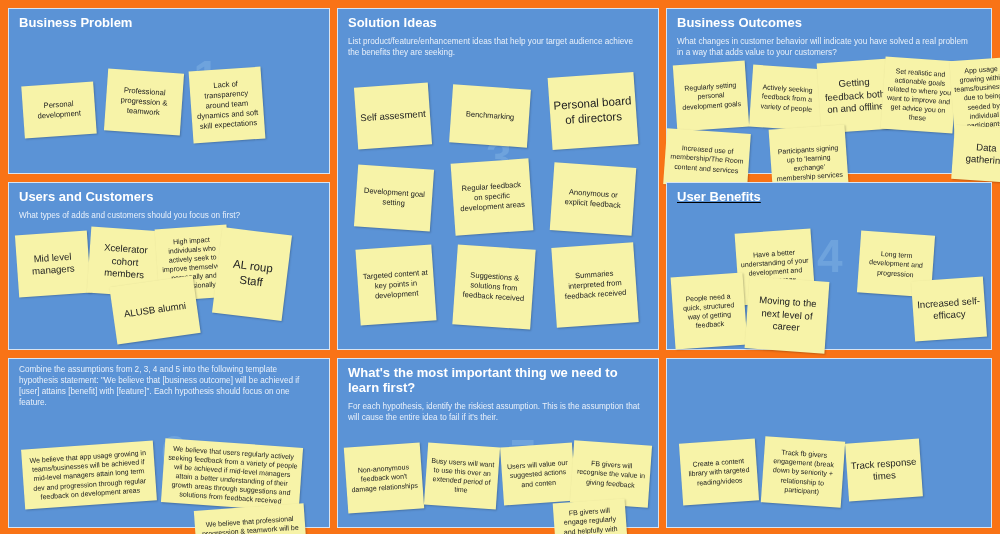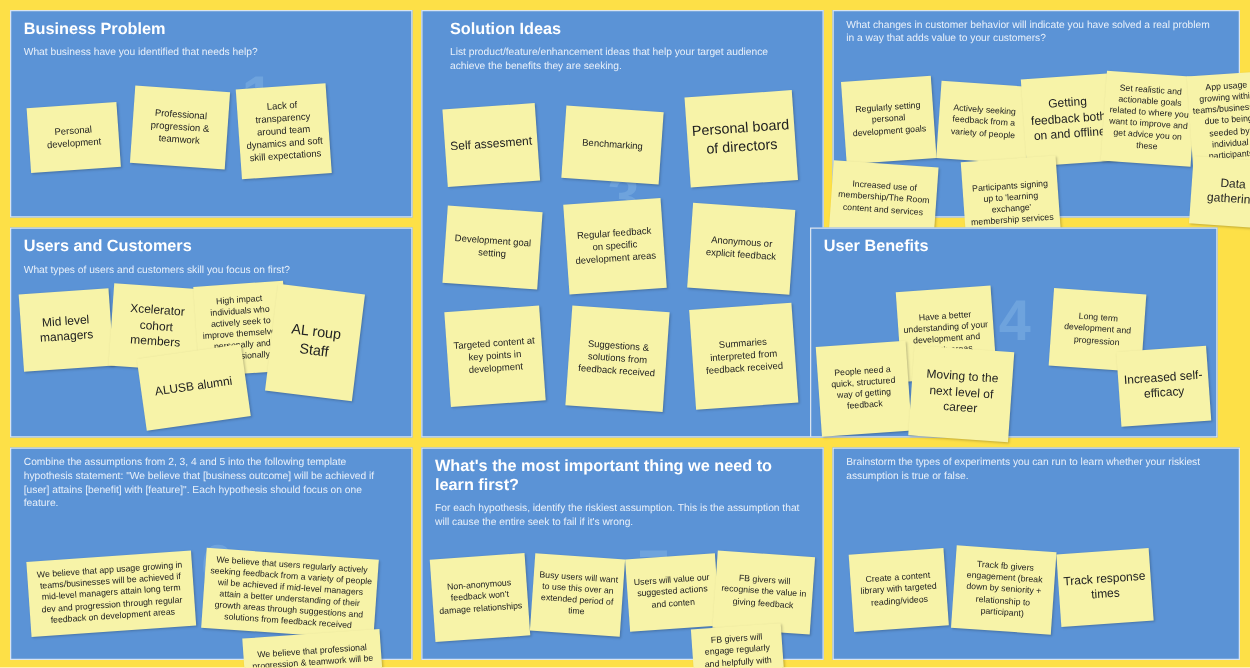--- a/index.html
+++ b/index.html
@@ -7,21 +7,21 @@
     margin: 0; padding: 0;
     width: 1000px; height: 534px;
     background: #ffffff;
     font-family: "Liberation Sans", sans-serif;
     overflow: hidden;
   }
   #board {
     position: relative;
     width: 1000px;
     height: 534px;
-    background: #fde047;
+    background: #f97316;
     overflow: hidden;
   }
   .panel {
     position: absolute;
     background: #5b93d6;
     border: 1px solid #d9e4f0;
     overflow: visible;
   }
   .panel-title {
     font-size: 13px;
@@ -68,93 +68,92 @@
   .note.rot-n2 { transform: rotate(-8deg); }
   .note.rot-p2 { transform: rotate(7deg); }
 </style>
 </head>
 <body>
 
 <div id="board">
 
   <div class="panel" style="left:8px; top:8px; width:322px; height:166px;">
     <div class="panel-title">Business Problem</div>
-    <div class="panel-sub">What business have you identified that needs help?</div>
     <div class="bignum" style="right:110px; top:45px;">1</div>
     <div class="note rot-n" style="left:14px; top:75px; width:72px; height:52px;">Personal development</div>
     <div class="note rot-p" style="left:97px; top:62px; width:76px; height:62px;">Professional progression &amp; teamwork</div>
     <div class="note rot-n" style="left:182px; top:60px; width:72px; height:72px;">Lack of transparency around team dynamics and soft skill expectations</div>
   </div>
 
-  <div class="panel" style="left:337px; top:8px; width:322px; height:342px;padding-left:12px;">
+  <div class="panel" style="left:337px; top:8px; width:322px; height:342px;">
     <div class="panel-title">Solution Ideas</div>
     <div class="panel-sub">List product/feature/enhancement ideas that help your target audience achieve the benefits they are seeking.</div>
     <div class="bignum" style="left:148px; top:125px;">3</div>
     <div class="note med rot-n" style="left:18px; top:76px; width:74px; height:62px;">Self assesment</div>
     <div class="note rot-p" style="left:113px; top:78px; width:78px; height:58px;">Benchmarking</div>
     <div class="note big rot-n" style="left:212px; top:66px; width:86px; height:72px;">Personal board of directors</div>
     <div class="note rot-p" style="left:18px; top:158px; width:76px; height:62px;">Development goal setting</div>
     <div class="note rot-n" style="left:115px; top:152px; width:78px; height:72px;">Regular feedback on specific development areas</div>
     <div class="note rot-p" style="left:214px; top:156px; width:82px; height:68px;">Anonymous or explicit feedback</div>
     <div class="note rot-n" style="left:20px; top:238px; width:76px; height:76px;">Targeted content at key points in development</div>
     <div class="note rot-p" style="left:117px; top:238px; width:78px; height:80px;">Suggestions &amp; solutions from feedback received</div>
     <div class="note rot-n" style="left:216px; top:236px; width:82px; height:80px;">Summaries interpreted from feedback received</div>
   </div>
 
   <div class="panel" style="left:666px; top:8px; width:326px; height:166px;">
+    <div class="panel-title">Business Outcomes</div>
     <div class="panel-sub">What changes in customer behavior will indicate you have solved a real problem in a way that adds value to your customers?</div>
     <div class="note sm rot-n" style="left:8px; top:54px; width:72px; height:66px;">Regularly setting personal development goals</div>
     <div class="note sm rot-p" style="left:84px; top:58px; width:72px; height:62px;">Actively seeking feedback from a variety of people</div>
     <div class="note med rot-n" style="left:152px; top:52px; width:72px; height:70px;">Getting feedback both on and offline</div>
     <div class="note sm rot-p" style="left:216px; top:50px; width:72px; height:72px;">Set realistic and actionable goals related to where you want to improve and get advice you on these</div>
     <div class="note sm rot-n" style="left:285px; top:50px; width:62px; height:76px;">App usage growing within teams/businesses due to being seeded by individual participants</div>
     <div class="note sm rot-p" style="left:-2px; top:122px; width:84px; height:56px;">Increased use of membership/The Room content and services</div>
     <div class="note sm rot-n" style="left:104px; top:118px; width:76px; height:72px;">Participants signing up to 'learning exchange' membership services</div>
     <div class="note med rot-p" style="left:286px; top:118px; width:66px; height:54px;">Data gathering</div>
   </div>
 
   <div class="panel" style="left:8px; top:182px; width:322px; height:168px;">
     <div class="panel-title">Users and Customers</div>
-    <div class="panel-sub">What types of users and customers skill you focus on first?</div>
+    <div class="panel-sub">What types of adds and customers should you focus on first?</div>
     <div class="note med rot-n" style="left:8px; top:50px; width:72px; height:62px;">Mid level managers</div>
     <div class="note med rot-p" style="left:80px; top:46px; width:72px; height:66px;">Xcelerator cohort members</div>
     <div class="note sm rot-n" style="left:148px; top:44px; width:72px; height:72px;">High impact individuals who actively seek to improve themselves personally and professionally</div>
     <div class="note big rot-p2" style="left:208px; top:48px; width:70px; height:86px;">AL roup Staff</div>
     <div class="note med rot-n2" style="left:104px; top:98px; width:84px; height:58px;">ALUSB alumni</div>
   </div>
 
-  <div class="panel" style="left:648px; top:182px; width:326px; height:168px;">
+  <div class="panel" style="left:666px; top:182px; width:326px; height:168px;text-decoration:underline;">
     <div class="panel-title">User Benefits</div>
     <div class="bignum" style="left:150px; top:50px;">4</div>
     <div class="note sm rot-n" style="left:70px; top:48px; width:76px; height:72px;">Have a better understanding of your development and growth areas</div>
     <div class="note sm rot-p" style="left:192px; top:50px; width:74px; height:62px;">Long term development and progression</div>
     <div class="note sm rot-n" style="left:6px; top:92px; width:72px; height:72px;">People need a quick, structured way of getting feedback</div>
     <div class="note med rot-p" style="left:80px; top:96px; width:80px; height:72px;">Moving to the next level of career</div>
     <div class="note med rot-n" style="left:246px; top:96px; width:72px; height:60px;">Increased self-efficacy</div>
   </div>
 
   <div class="panel" style="left:8px; top:358px; width:322px; height:170px;">
     <div class="panel-sub">Combine the assumptions from 2, 3, 4 and 5 into the following template hypothesis statement: "We believe that [business outcome] will be achieved if [user] attains [benefit] with [feature]". Each hypothesis should focus on one feature.</div>
     <div class="bignum" style="left:152px; top:70px;">6</div>
     <div class="note sm rot-n" style="left:14px; top:86px; width:132px; height:60px;">We believe that app usage growing in teams/businesses will be achieved if mid-level managers attain long term dev and progression through regular feedback on development areas</div>
     <div class="note sm rot-p" style="left:154px; top:84px; width:138px; height:64px;">We believe that users regularly actively seeking feedback from a variety of people wil be achieved if mid-level managers attain a better understanding of their growth areas through suggestions and solutions from feedback received</div>
     <div class="note sm rot-n" style="left:186px; top:148px; width:110px; height:38px;">We believe that professional progression &amp; teamwork will be</div>
   </div>
 
   <div class="panel" style="left:337px; top:358px; width:322px; height:170px;">
     <div class="panel-title" style="max-width:280px;">What's the most important thing we need to learn first?</div>
-    <div class="panel-sub">For each hypothesis, identify the riskiest assumption. This is the assumption that will cause the entire seek to fail if it's wrong.</div>
+    <div class="panel-sub">For each hypothesis, identify the riskiest assumption. This is the assumption that will cause the entire idea to fail if it's their.</div>
     <div class="bignum" style="left:172px; top:74px;">7</div>
     <div class="note sm rot-n" style="left:8px; top:86px; width:76px; height:66px;">Non-anonymous feedback won't damage relationships</div>
     <div class="note sm rot-p" style="left:88px; top:86px; width:72px; height:62px;">Busy users will want to use this over an extended period of time</div>
     <div class="note sm rot-n" style="left:164px; top:86px; width:72px; height:58px;">Users will value our suggested actions and conten</div>
     <div class="note sm rot-p" style="left:234px; top:84px; width:78px; height:62px;">FB givers will recognise the value in giving feedback</div>
     <div class="note sm rot-n" style="left:216px; top:142px; width:72px; height:40px;">FB givers will engage regularly and helpfully with</div>
   </div>
 
   <div class="panel" style="left:666px; top:358px; width:326px; height:170px;">
-    <div class="panel-sub">Brainstorm the types of experiments you can run to learn whether your riskiest assumption is true or false.</div>
     <div class="note sm rot-n" style="left:14px; top:82px; width:76px; height:62px;">Create a content library with targeted reading/videos</div>
     <div class="note sm rot-p" style="left:96px; top:80px; width:80px; height:66px;">Track fb givers engagement (break down by seniority + relationship to participant)</div>
     <div class="note med rot-n" style="left:180px; top:82px; width:74px; height:58px;">Track response times</div>
   </div>
 
 </div>
 
 </body></html>

